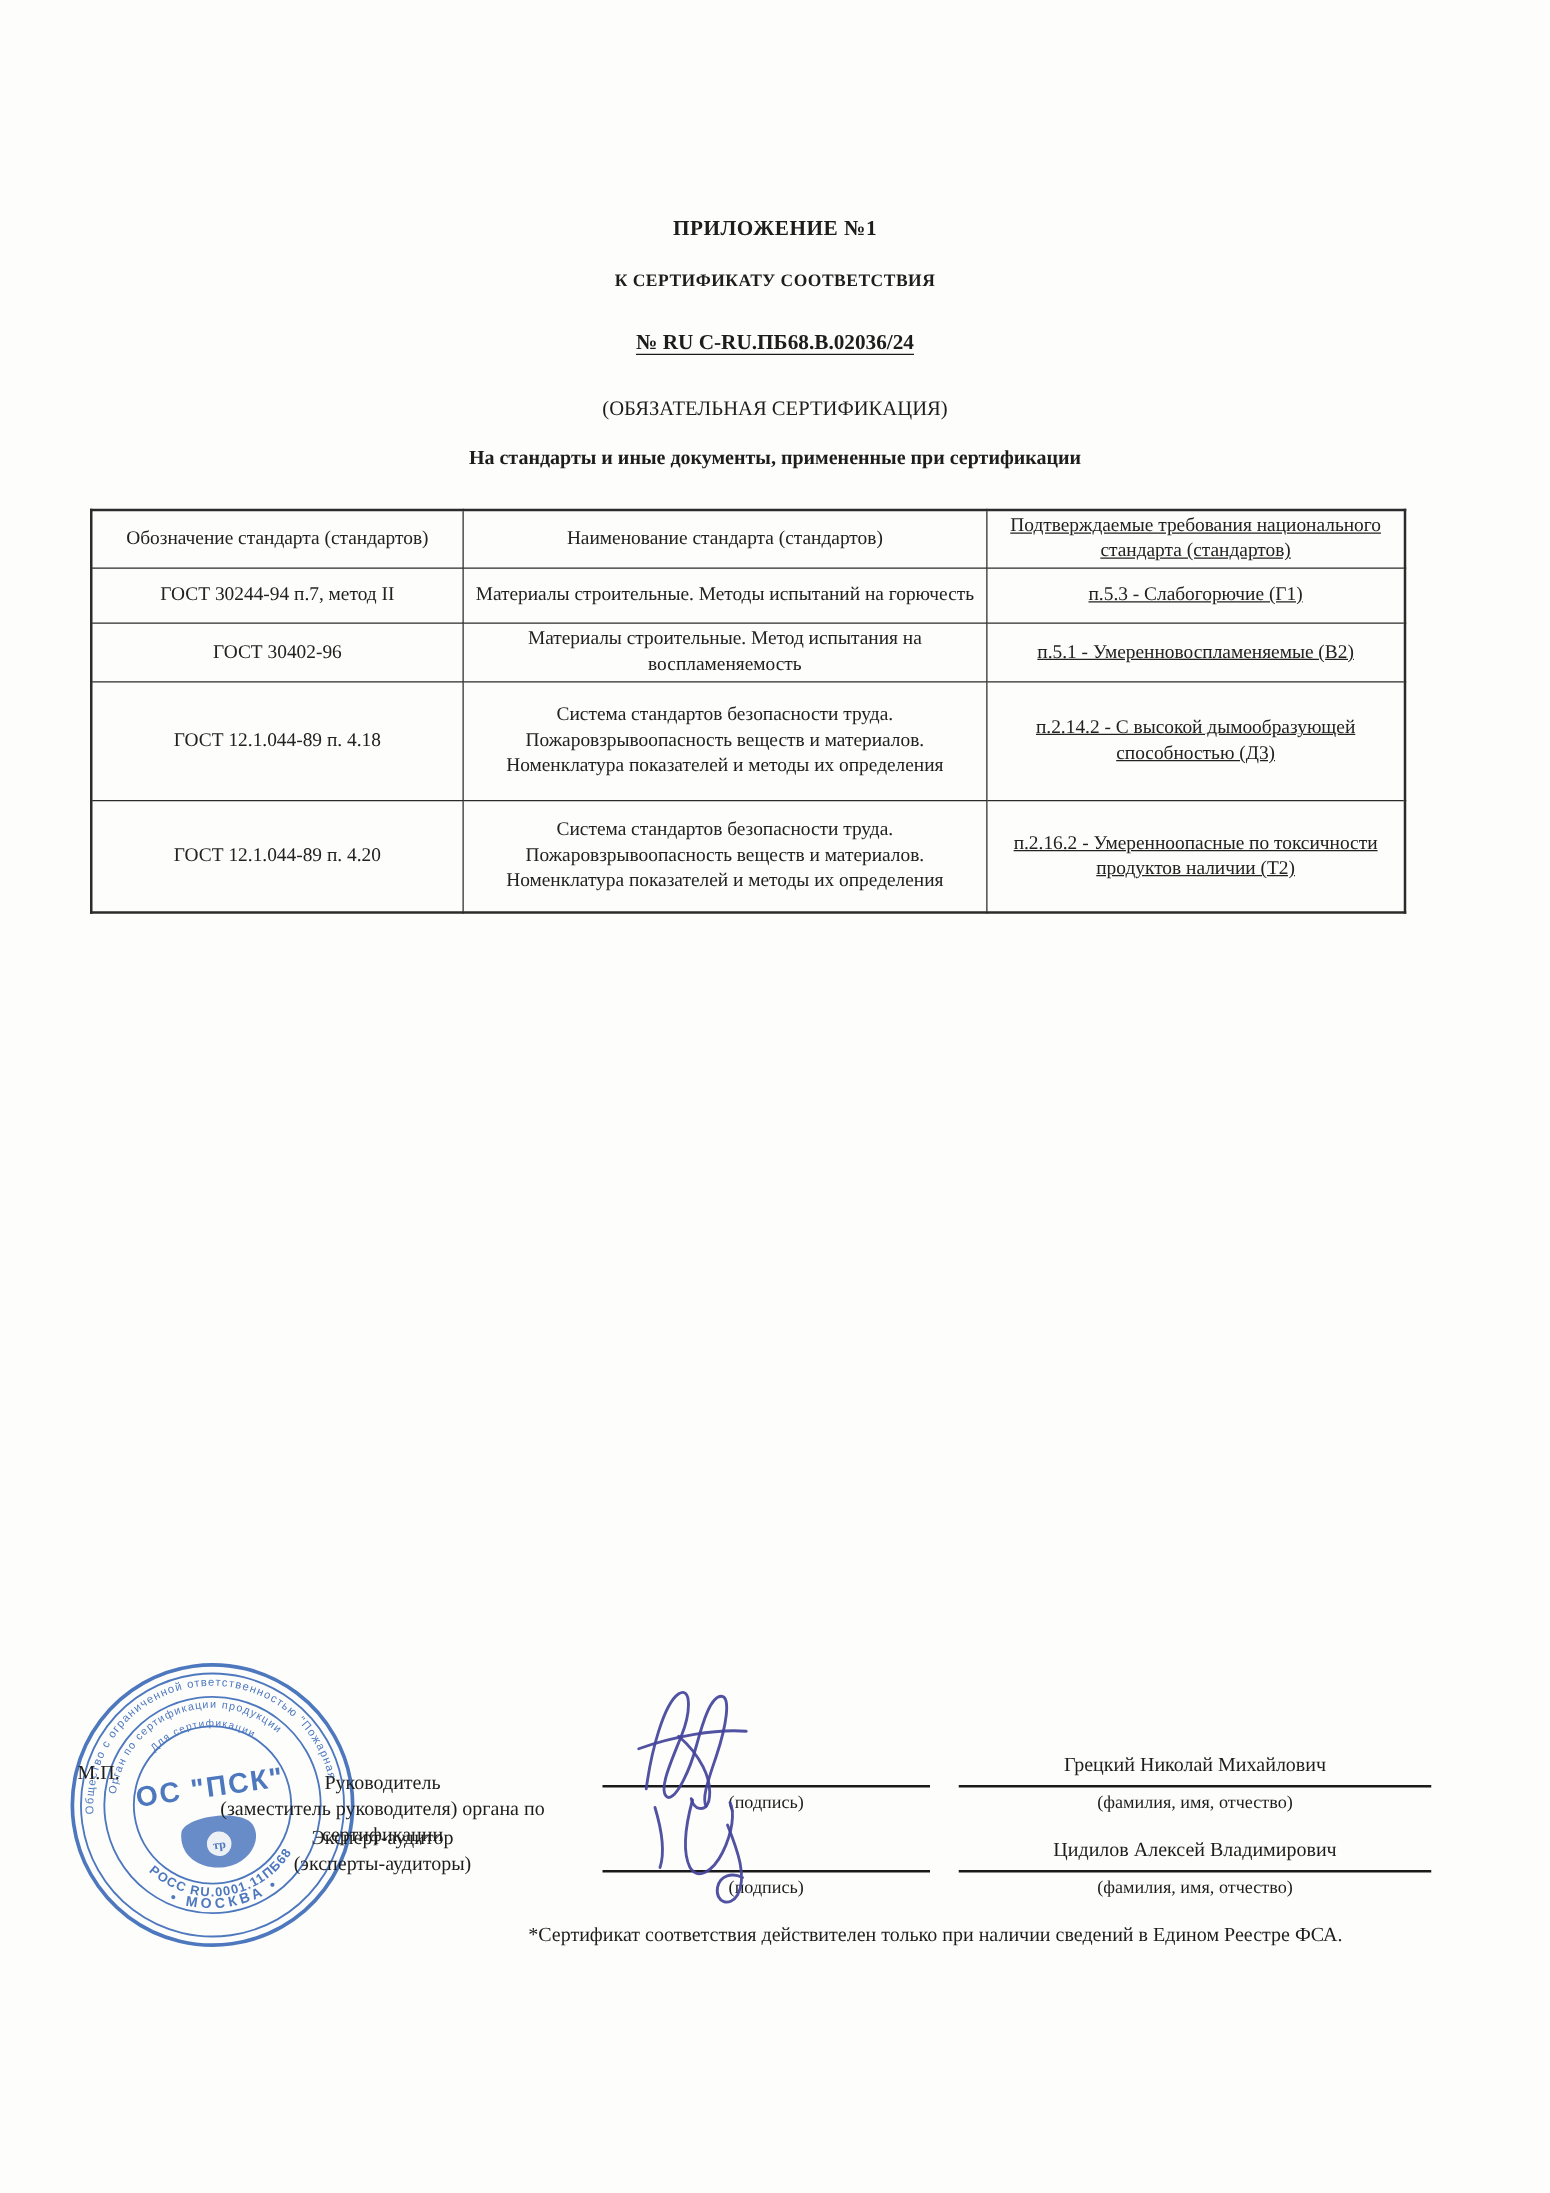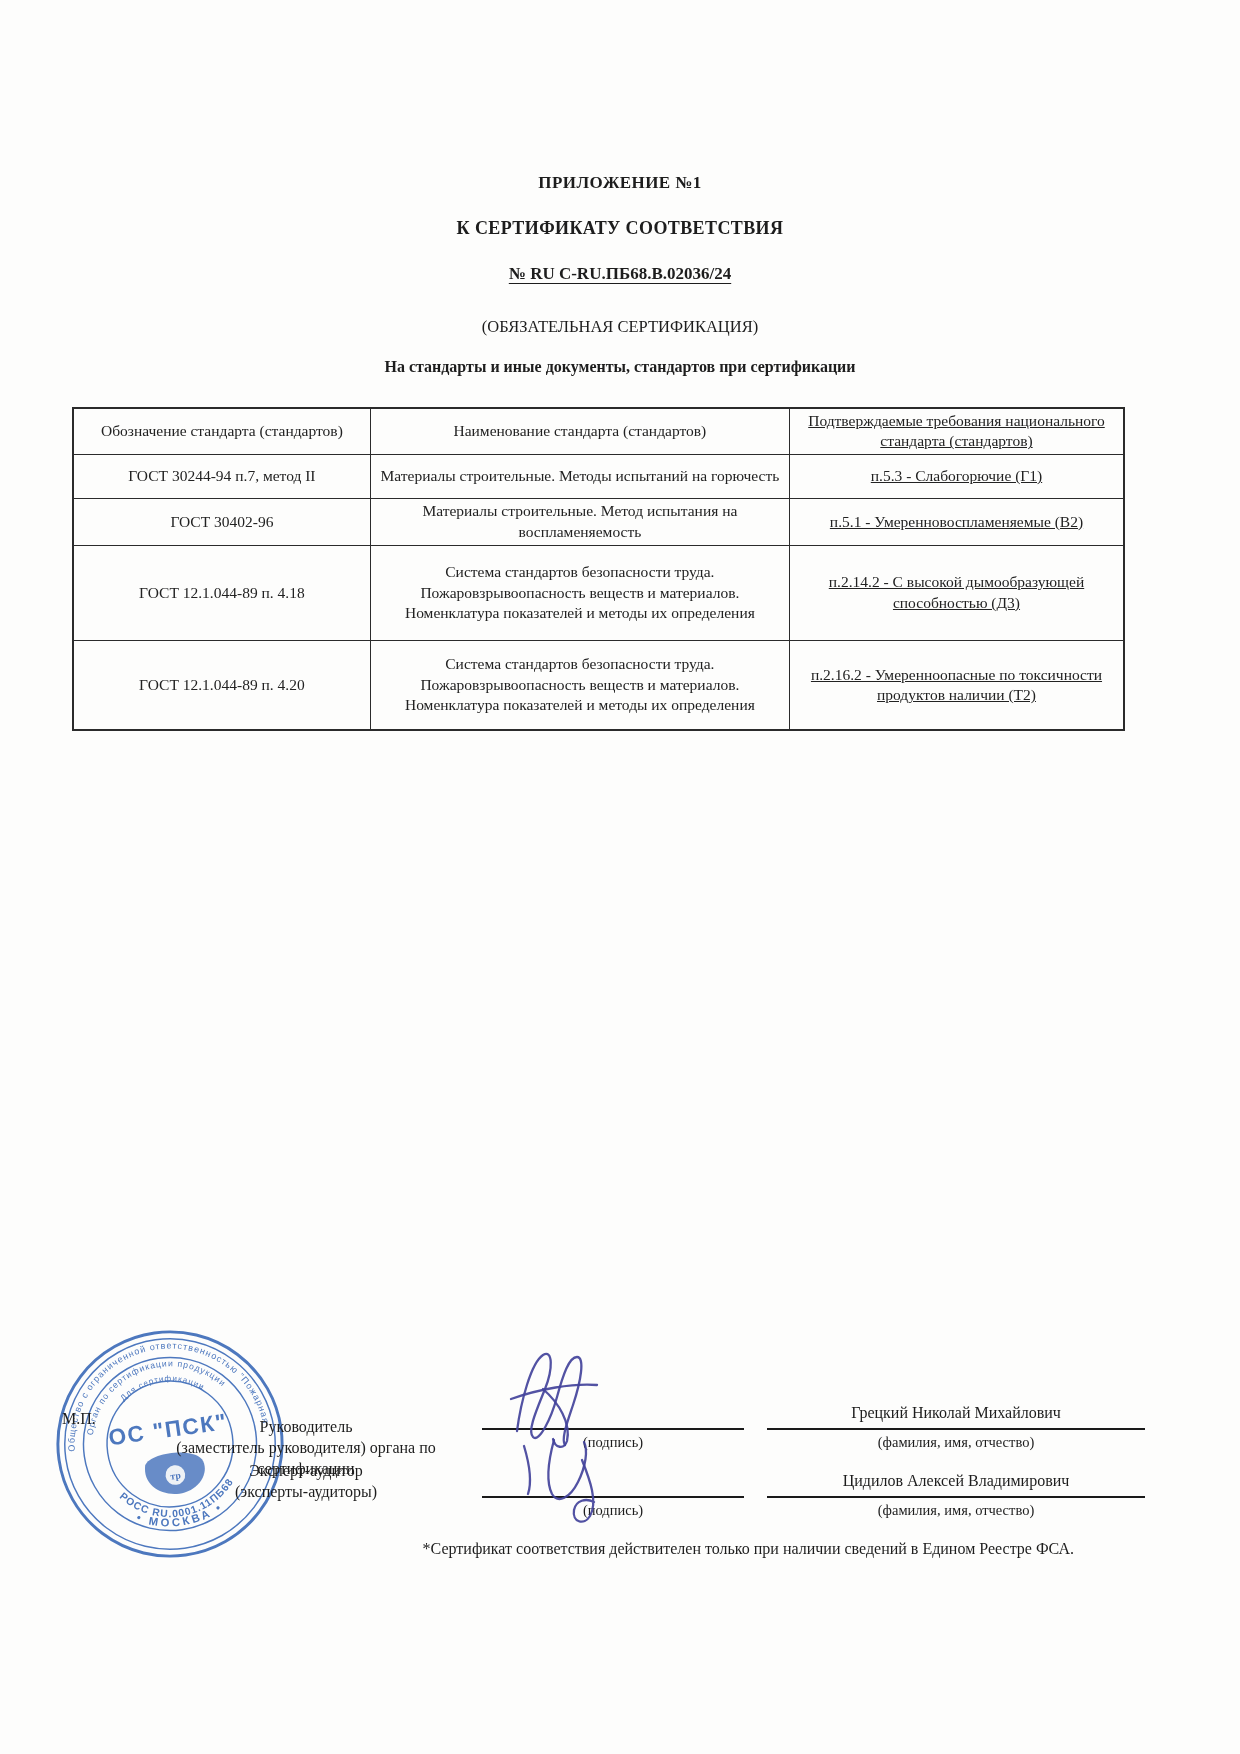--- a/index.html
+++ b/index.html
@@ -5,21 +5,21 @@
   * { margin:0; padding:0; box-sizing:border-box; }
   html,body { background:#ffffff; }
   .page {
     position:relative; width:1240px; height:1754px;
     background:#fdfdfc; color:#1d1d1d;
     font-family:"Liberation Serif","DejaVu Serif",serif;
     overflow:hidden;
   }
   .hline { position:absolute; left:0; width:100%; text-align:center; }
   .t1 { top:173px; font-size:17px; font-weight:bold; letter-spacing:.4px; }
-  .t2 { top:218px; font-size:18px; font-weight:bold; letter-spacing:.4px; }
+  .t2 { top:218px; font-size:14px; font-weight:bold; letter-spacing:.4px; }
   .t3 { top:264px; font-size:17px; font-weight:bold; }
   .t3 .u { text-decoration:underline; text-underline-offset:4px; }
   .t4 { top:317px; font-size:16.5px; }
   .t5 { top:358px; font-size:16px; font-weight:bold; }
 
   table.doc-table {
     position:absolute; left:72px; top:383px; width:1053px;
     border-collapse:collapse; font-size:15.5px; line-height:1.32;
     color:#222;
     margin-top:24px;
@@ -72,21 +72,21 @@
 </style>
 </head>
 <body>
 
 <div class="page">
 
   <div class="hline t1">ПРИЛОЖЕНИЕ №1</div>
   <div class="hline t2">К СЕРТИФИКАТУ СООТВЕТСТВИЯ</div>
   <div class="hline t3"><span class="u">№ RU C-RU.ПБ68.В.02036/24</span></div>
   <div class="hline t4">(ОБЯЗАТЕЛЬНАЯ СЕРТИФИКАЦИЯ)</div>
-  <div class="hline t5">На стандарты и иные документы, стандартов при сертификации</div>
+  <div class="hline t5">На стандарты и иные документы, примененные при сертификации</div>
 
   <table class="doc-table">
     <tbody>
       <tr class="row-h">
         <td class="c1">Обозначение стандарта (стандартов)</td>
         <td class="c2">Наименование стандарта (стандартов)</td>
         <td class="c3">Подтверждаемые требования национального стандарта (стандартов)</td>
       </tr>
       <tr class="row-1">
         <td class="c1">ГОСТ 30244-94 п.7, метод II</td>

